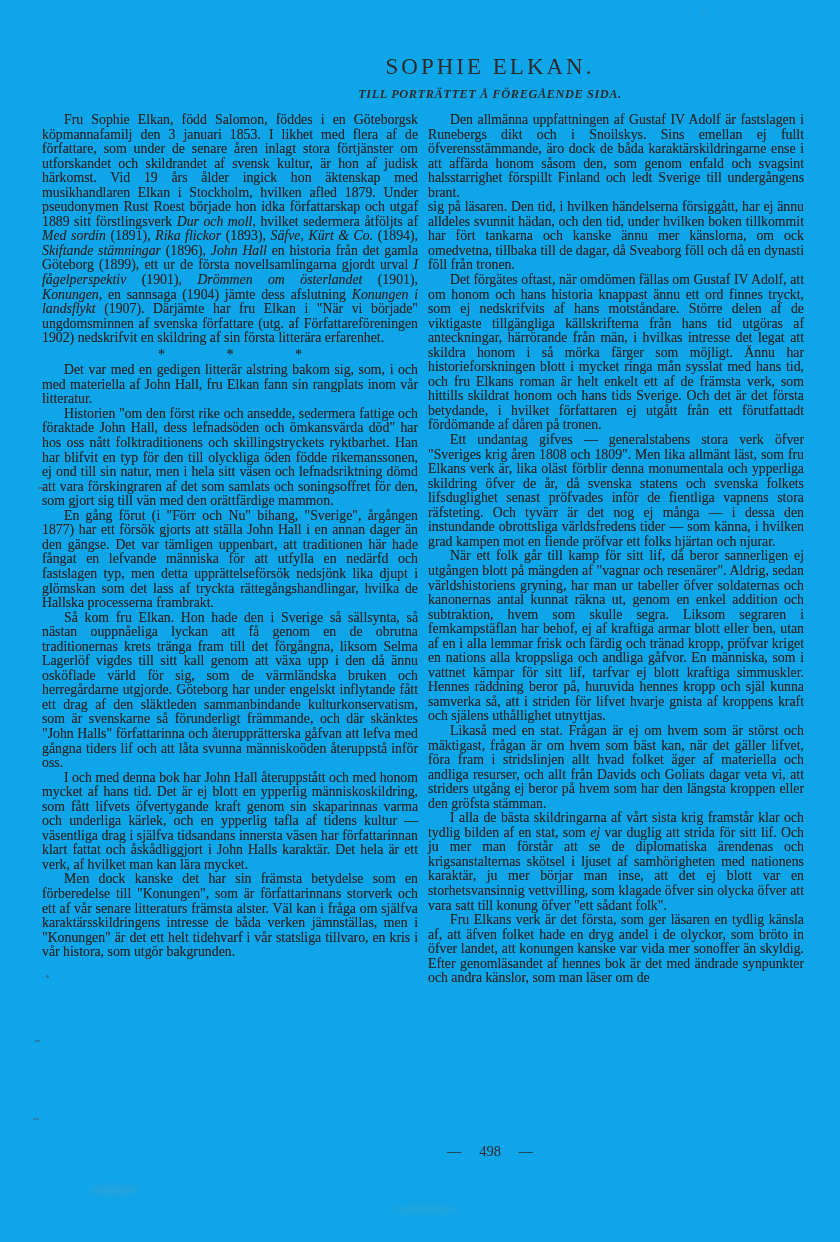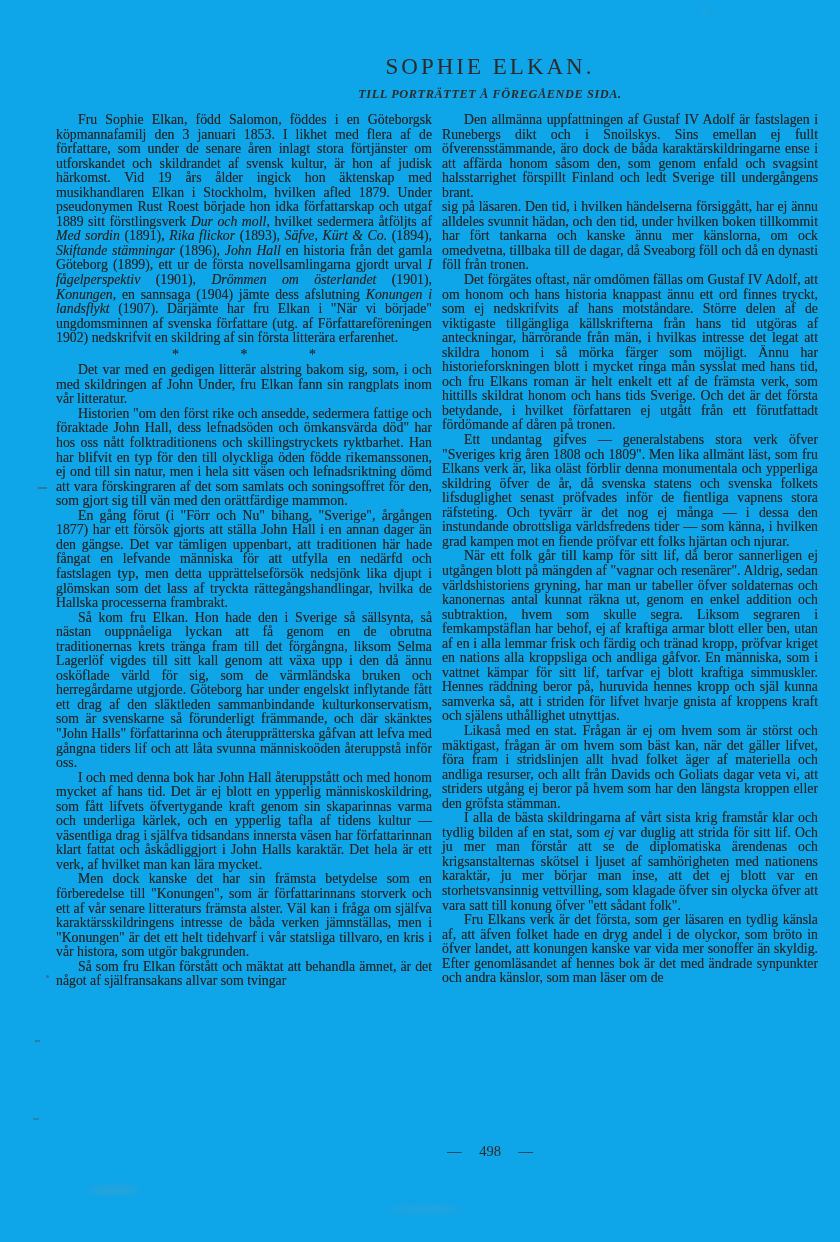--- a/index.html
+++ b/index.html
@@ -20,21 +20,21 @@
   }
   .title {
     margin:0; font-size:23px; font-weight:400;
     letter-spacing:3px; color:#2b2b2b;
   }
   .subtitle {
     margin:7px 0 0 0; font-size:12.3px; font-weight:700;
     font-style:italic; letter-spacing:0.6px; color:#2b2b2b;
   }
   .columns {
-    position:absolute; top:113px; left:56px; width:762px;
+    position:absolute; top:113px; left:42px; width:762px;
     display:flex; gap:10px;
     font-size:13.8px; line-height:14.55px;
     text-shadow:0 0 0.4px rgba(20,20,20,0.45);
   }
   .col { width:376px; }
   .para { margin:0; text-indent:22px; text-align:justify; }
   .para.no-indent { text-indent:0; }
   .para em { font-style:italic; }
   .sep {
     text-align:center; margin:2px 0 1px 0;
@@ -62,27 +62,26 @@
 
   <div class="header">
     <h1 class="title">SOPHIE ELKAN.</h1>
     <h2 class="subtitle">TILL PORTRÄTTET Å FÖREGÅENDE SIDA.</h2>
   </div>
 
   <div class="columns">
     <div class="col">
         <p class="para"><span>Fru Sophie Elkan, född Salomon, föddes i en Göteborgsk köpmannafamilj den 3 januari 1853. I likhet med flera af de författare, som under de senare åren inlagt stora förtjänster om utforskandet och skildrandet af svensk kultur, är hon af judisk härkomst. Vid 19 års ålder ingick hon äktenskap med musikhandlaren Elkan i Stockholm, hvilken afled 1879. Under pseudonymen Rust Roest började hon idka författarskap och utgaf 1889 sitt förstlingsverk </span><em>Dur och moll</em><span>, hvilket sedermera åtföljts af </span><em>Med sordin</em><span> (1891), </span><em>Rika flickor</em><span> (1893), </span><em>Säfve, Kürt &amp; Co.</em><span> (1894), </span><em>Skiftande stämningar</em><span> (1896), </span><em>John Hall</em><span> en historia från det gamla Göteborg (1899), ett ur de första novellsamlingarna gjordt urval </span><em>I fågelperspektiv</em><span> (1901), </span><em>Drömmen om österlandet</em><span> (1901), </span><em>Konungen</em><span>, en sannsaga (1904) jämte dess afslutning </span><em>Konungen i landsflykt</em><span> (1907). Därjämte har fru Elkan i "När vi började" ungdomsminnen af svenska författare (utg. af Författareföreningen 1902) nedskrifvit en skildring af sin första litterära erfarenhet.</span></p>
         <div class="sep">* * *</div>
-        <p class="para"><span>Det var med en gedigen litterär alstring bakom sig, som, i och med skildringen af John Under, fru Elkan fann sin rangplats inom vår litteratur.</span></p>
+        <p class="para"><span>Det var med en gedigen litterär alstring bakom sig, som, i och med materiella af John Hall, fru Elkan fann sin rangplats inom vår litteratur.</span></p>
         <p class="para"><span>Historien "om den först rike och ansedde, sedermera fattige och föraktade John Hall, dess lefnadsöden och ömkansvärda död" har hos oss nått folktraditionens och skillingstryckets ryktbarhet. Han har blifvit en typ för den till olyckliga öden födde rikemanssonen, ej ond till sin natur, men i hela sitt väsen och lefnadsriktning dömd att vara förskingraren af det som samlats och soningsoffret för den, som gjort sig till vän med den orättfärdige mammon.</span></p>
         <p class="para"><span>En gång förut (i "Förr och Nu" bihang, "Sverige", årgången 1877) har ett försök gjorts att ställa John Hall i en annan dager än den gängse. Det var tämligen uppenbart, att traditionen här hade fångat en lefvande människa för att utfylla en nedärfd och fastslagen typ, men detta upprättelseförsök nedsjönk lika djupt i glömskan som det lass af tryckta rättegångshandlingar, hvilka de Hallska processerna frambrakt.</span></p>
         <p class="para"><span>Så kom fru Elkan. Hon hade den i Sverige så sällsynta, så nästan ouppnåeliga lyckan att få genom en de obrutna traditionernas krets tränga fram till det förgångna, liksom Selma Lagerlöf vigdes till sitt kall genom att växa upp i den då ännu osköflade värld för sig, som de värmländska bruken och herregårdarne utgjorde. Göteborg har under engelskt inflytande fått ett drag af den släktleden sammanbindande kulturkonservatism, som är svenskarne så förunderligt främmande, och där skänktes "John Halls" författarinna och återupprätterska gåfvan att lefva med gångna tiders lif och att låta svunna människoöden återuppstå inför oss.</span></p>
         <p class="para"><span>I och med denna bok har John Hall återuppstått och med honom mycket af hans tid. Det är ej blott en ypperlig människoskildring, som fått lifvets öfvertygande kraft genom sin skaparinnas varma och underliga kärlek, och en ypperlig tafla af tidens kultur — väsentliga drag i själfva tidsandans innersta väsen har författarinnan klart fattat och åskådliggjort i John Halls karaktär. Det hela är ett verk, af hvilket man kan lära mycket.</span></p>
         <p class="para"><span>Men dock kanske det har sin främsta betydelse som en förberedelse till "Konungen", som är författarinnans storverk och ett af vår senare litteraturs främsta alster. Väl kan i fråga om själfva karaktärsskildringens intresse de båda verken jämnställas, men i "Konungen" är det ett helt tidehvarf i vår statsliga tillvaro, en kris i vår histora, som utgör bakgrunden.</span></p>
-        <p class="para"><span>Så som fru Elkan förstått och mäktat att behandla ämnet, är det något af själfransakans allvar som tvingar</span></p>
       </div>
     <div class="col">
         <p class="para"><span>Den allmänna uppfattningen af Gustaf IV Adolf är fastslagen i Runebergs dikt och i Snoilskys. Sins emellan ej fullt öfverensstämmande, äro dock de båda karaktärskildringarne ense i att affärda honom såsom den, som genom enfald och svagsint halsstarrighet förspillt Finland och ledt Sverige till undergångens brant.</span></p>
         <p class="para no-indent"><span>sig på läsaren. Den tid, i hvilken händelserna försiggått, har ej ännu alldeles svunnit hädan, och den tid, under hvilken boken tillkommit har fört tankarna och kanske ännu mer känslorna, om ock omedvetna, tillbaka till de dagar, då Sveaborg föll och då en dynasti föll från tronen.</span></p>
         <p class="para"><span>Det förgätes oftast, när omdömen fällas om Gustaf IV Adolf, att om honom och hans historia knappast ännu ett ord finnes tryckt, som ej nedskrifvits af hans motståndare. Större delen af de viktigaste tillgängliga källskrifterna från hans tid utgöras af anteckningar, härrörande från män, i hvilkas intresse det legat att skildra honom i så mörka färger som möjligt. Ännu har historieforskningen blott i mycket ringa mån sysslat med hans tid, och fru Elkans roman är helt enkelt ett af de främsta verk, som hittills skildrat honom och hans tids Sverige. Och det är det första betydande, i hvilket författaren ej utgått från ett förutfattadt fördömande af dåren på tronen.</span></p>
         <p class="para"><span>Ett undantag gifves — generalstabens stora verk öfver "Sveriges krig åren 1808 och 1809". Men lika allmänt läst, som fru Elkans verk är, lika oläst förblir denna monumentala och ypperliga skildring öfver de år, då svenska statens och svenska folkets lifsduglighet senast pröfvades inför de fientliga vapnens stora räfsteting. Och tyvärr är det nog ej många — i dessa den instundande obrottsliga världsfredens tider — som känna, i hvilken grad kampen mot en fiende pröfvar ett folks hjärtan och njurar.</span></p>
         <p class="para"><span>När ett folk går till kamp för sitt lif, då beror sannerligen ej utgången blott på mängden af "vagnar och resenärer". Aldrig, sedan världshistoriens gryning, har man ur tabeller öfver soldaternas och kanonernas antal kunnat räkna ut, genom en enkel addition och subtraktion, hvem som skulle segra. Liksom segraren i femkampstäflan har behof, ej af kraftiga armar blott eller ben, utan af en i alla lemmar frisk och färdig och tränad kropp, pröfvar kriget en nations alla kroppsliga och andliga gåfvor. En människa, som i vattnet kämpar för sitt lif, tarfvar ej blott kraftiga simmuskler. Hennes räddning beror på, huruvida hennes kropp och själ kunna samverka så, att i striden för lifvet hvarje gnista af kroppens kraft och själens uthållighet utnyttjas.</span></p>
         <p class="para"><span>Likaså med en stat. Frågan är ej om hvem som är störst och mäktigast, frågan är om hvem som bäst kan, när det gäller lifvet, föra fram i stridslinjen allt hvad folket äger af materiella och andliga resurser, och allt från Davids och Goliats dagar veta vi, att striders utgång ej beror på hvem som har den längsta kroppen eller den gröfsta stämman.</span></p>
         <p class="para"><span>I alla de bästa skildringarna af vårt sista krig framstår klar och tydlig bilden af en stat, som </span><em>ej</em><span> var duglig att strida för sitt lif. Och ju mer man förstår att se de diplomatiska ärendenas och krigsanstalternas skötsel i ljuset af samhörigheten med nationens karaktär, ju mer börjar man inse, att det ej blott var en storhetsvansinnig vettvilling, som klagade öfver sin olycka öfver att vara satt till konung öfver "ett sådant folk".</span></p>
         <p class="para"><span>Fru Elkans verk är det första, som ger läsaren en tydlig känsla af, att äfven folket hade en dryg andel i de olyckor, som bröto in öfver landet, att konungen kanske var vida mer sonoffer än skyldig. Efter genomläsandet af hennes bok är det med ändrade synpunkter och andra känslor, som man läser om de</span></p>

